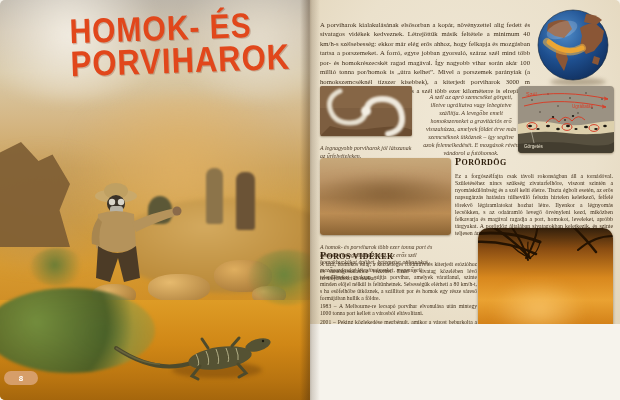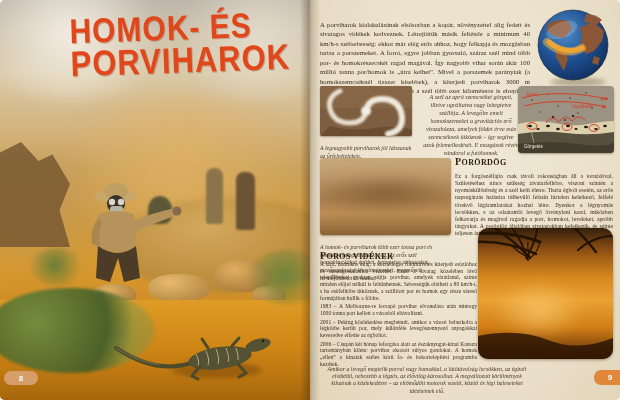--- a/index.html
+++ b/index.html
@@ -46,21 +46,21 @@
   .page-title .t1{display:block;font-size:30px;transform:scaleY(1.15);letter-spacing:1px;}
   .page-title .t2{display:block;font-size:31px;transform:scaleY(1.15);letter-spacing:1px;}
   .badge{position:absolute;font-family:"Liberation Sans",sans-serif;font-weight:bold;color:#fff;
     font-size:8px;display:flex;align-items:center;justify-content:center;}
   .badge-left{left:4px;top:371px;width:34px;height:14px;border-radius:7px;background:rgba(216,162,113,.92);}
   .badge-right{right:-6px;top:370px;width:32px;height:15px;border-radius:7px;background:#e0873a;}
   
   .gutter{position:absolute;left:300px;top:0;width:20px;height:400px;z-index:5;pointer-events:none;
     background:linear-gradient(90deg,rgba(60,38,15,0) 0%,rgba(60,38,15,.35) 45%,rgba(60,38,15,.18) 60%,rgba(60,38,15,0) 100%);}
   
-  .right-page{position:absolute;left:310px;top:0;width:310px;height:400px;overflow:hidden;
+  .right-page{position:absolute;left:310px;top:0;width:310px;height:324px;overflow:hidden;
     background:radial-gradient(ellipse at 50% 40%,#f0e8d6 0%,#ebe1cc 60%,#e2d5ba 100%);color:#41301d;}
   .intro{position:absolute;left:10px;top:13px;width:210px;font-size:6.7px;line-height:1.42;
     text-align:justify;color:#3f2e1b;}
   .globe{position:absolute;left:224px;top:8px;width:80px;height:80px;}
   .sat-img{position:absolute;left:10px;top:86px;width:92px;height:50px;border-radius:2px;overflow:hidden;
     box-shadow:0 1px 2px rgba(60,40,10,.4);}
   .caption{font-style:italic;font-size:5.9px;line-height:1.32;color:#4a3824;}
   .sat-cap{position:absolute;left:10px;top:139px;width:94px;}
   .wind-note{position:absolute;left:113px;top:88px;width:96px;font-style:italic;font-size:6.1px;
     line-height:1.3;text-align:center;color:#4a3824;}

